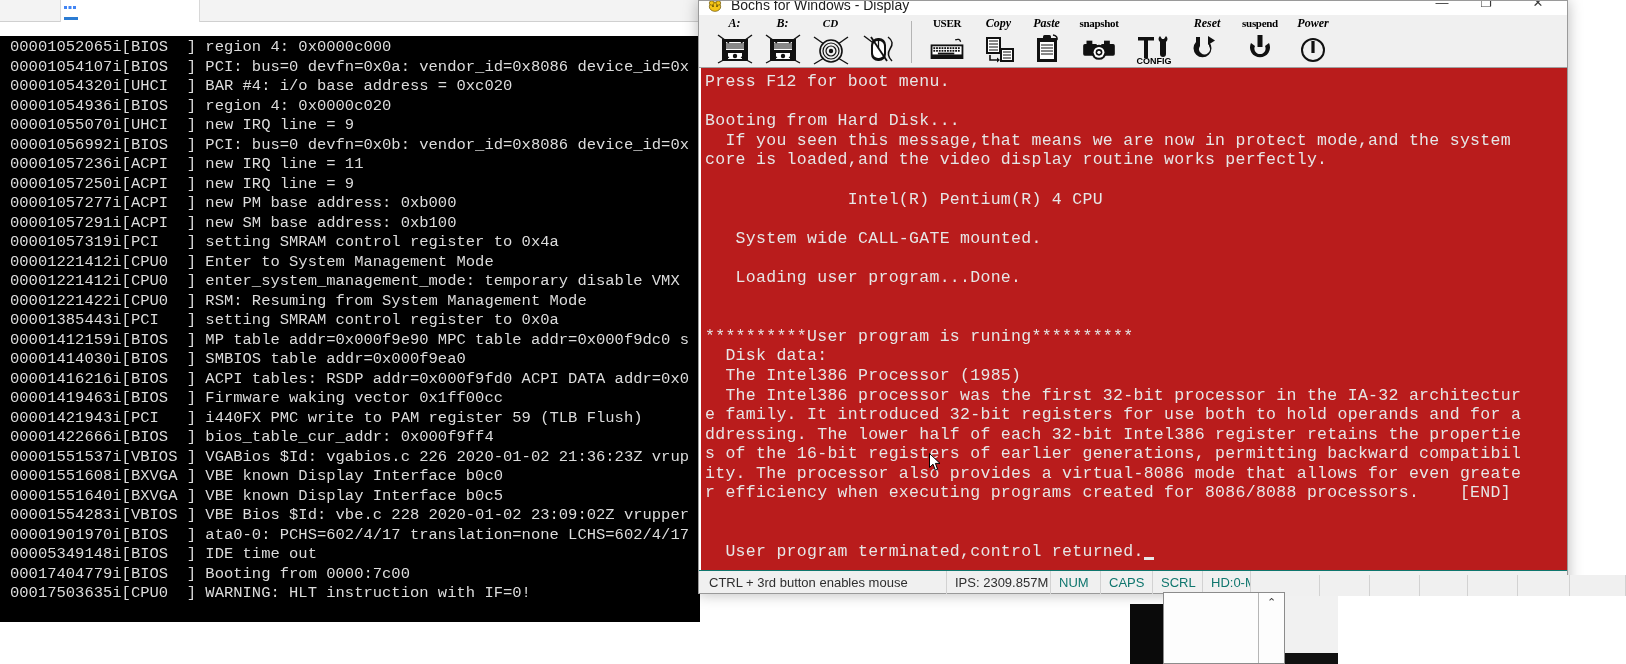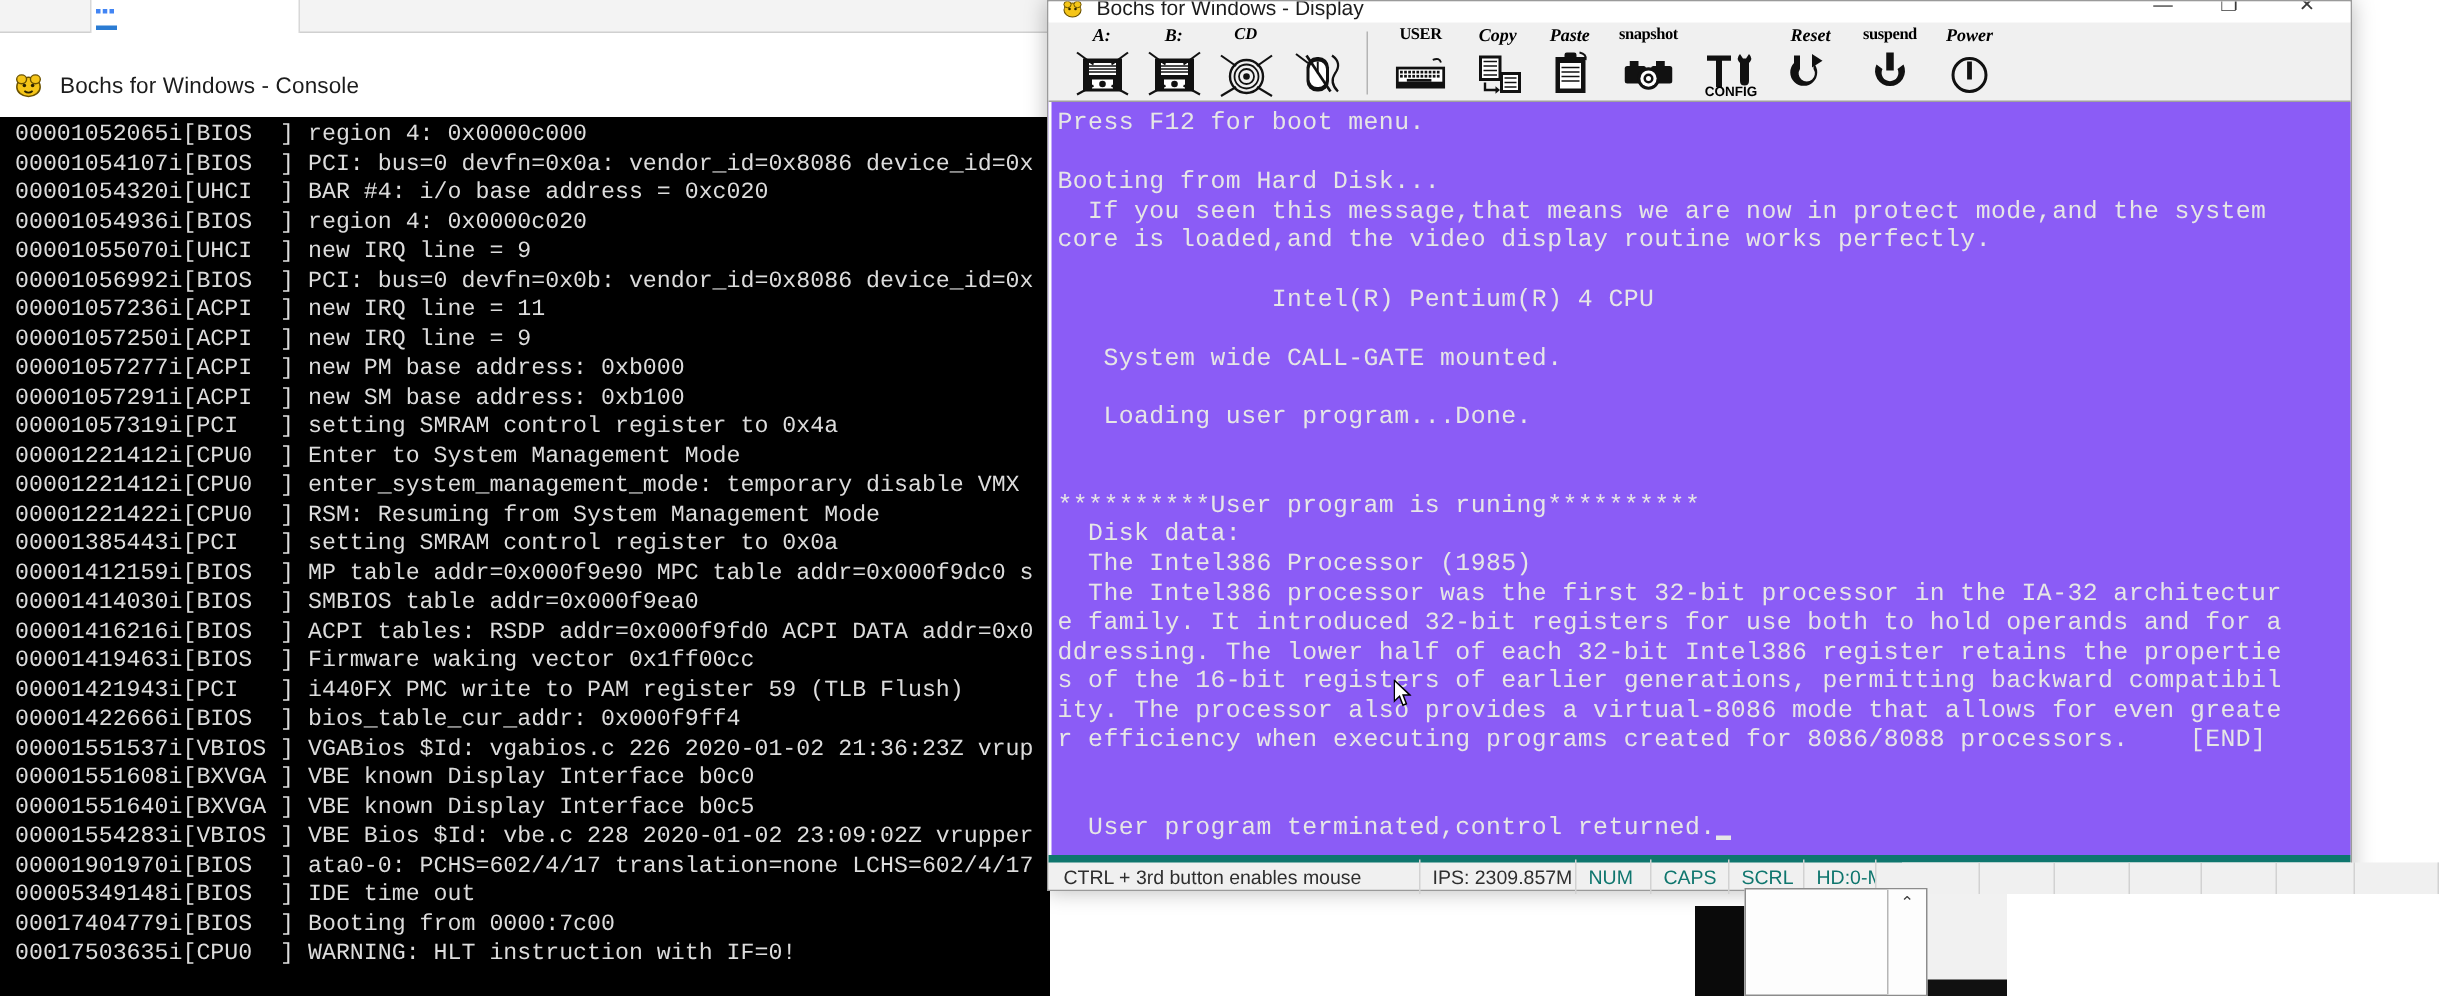--- a/index.html
+++ b/index.html
@@ -208,21 +208,21 @@
     line-height: 9px;
   }
   .tb-ico {
     width: 40px; height: 32px;
     margin-bottom: 1px;
   }
 
   
   #vga {
     position: relative;
-    background: #8b5cf6;
+    background: #b91c1c;
     height: 502px;
     overflow: hidden;
     border-left: 2px solid #ffffff;
     box-sizing: border-box;
   }
   #vga-inner {
     padding: 4px 0 0 4px;
   }
   .vga-line {
     font-family: "Liberation Mono", monospace;
@@ -250,21 +250,21 @@
   }
 
   
   #display-statusbar {
     height: 23px;
     background: #f0f0f0;
     display: flex;
     align-items: center;
     font-size: 13px;
     color: #2e2e2e;
-    border-top: 5px solid #0f766e;
+    border-top: 1px solid #0f766e;
     box-sizing: border-box;
   }
   .sb-cell {
     height: 23px;
     display: flex;
     align-items: center;
     padding: 0 8px;
     border-right: 1px solid #d2d2d2;
     box-sizing: border-box;
     white-space: nowrap;
@@ -351,31 +351,20 @@
     <span></span>
   </div>
   <svg id="top-strip-dots" viewBox="0 0 12 12">
     <rect x="0" y="2" width="3" height="3" fill="#4285f4"></rect>
     <rect x="4.5" y="2" width="3" height="3" fill="#4285f4"></rect>
     <rect x="9" y="2" width="3" height="3" fill="#4285f4"></rect>
   </svg>
   <div id="top-strip-underline"></div>
 
   <div id="console-window">
-    <div id="console-titlebar">
-      <svg id="console-icon" viewBox="0 0 24 24">
-        <ellipse cx="12" cy="13" rx="8.5" ry="7" fill="#f5c518" stroke="#6b5200" stroke-width="1.1"></ellipse>
-        <ellipse cx="7" cy="7.5" rx="3.6" ry="3.2" fill="#f5c518" stroke="#6b5200" stroke-width="1"></ellipse>
-        <ellipse cx="17" cy="7.5" rx="3.6" ry="3.2" fill="#f5c518" stroke="#6b5200" stroke-width="1"></ellipse>
-        <circle cx="9" cy="12" r="1.3" fill="#2c2300"></circle>
-        <circle cx="15" cy="12" r="1.3" fill="#2c2300"></circle>
-        <path d="M9 16 q3 2.4 6 0" stroke="#2c2300" stroke-width="1.2" fill="none"></path>
-      </svg>
-      <span id="console-title-text">Bochs for Windows - Console</span>
-    </div>
     <div id="console-log">
         <div class="log-line">00001052065i[BIOS  ] region 4: 0x0000c000</div>
         <div class="log-line">00001054107i[BIOS  ] PCI: bus=0 devfn=0x0a: vendor_id=0x8086 device_id=0x</div>
         <div class="log-line">00001054320i[UHCI  ] BAR #4: i/o base address = 0xc020</div>
         <div class="log-line">00001054936i[BIOS  ] region 4: 0x0000c020</div>
         <div class="log-line">00001055070i[UHCI  ] new IRQ line = 9</div>
         <div class="log-line">00001056992i[BIOS  ] PCI: bus=0 devfn=0x0b: vendor_id=0x8086 device_id=0x</div>
         <div class="log-line">00001057236i[ACPI  ] new IRQ line = 11</div>
         <div class="log-line">00001057250i[ACPI  ] new IRQ line = 9</div>
         <div class="log-line">00001057277i[ACPI  ] new PM base address: 0xb000</div>

